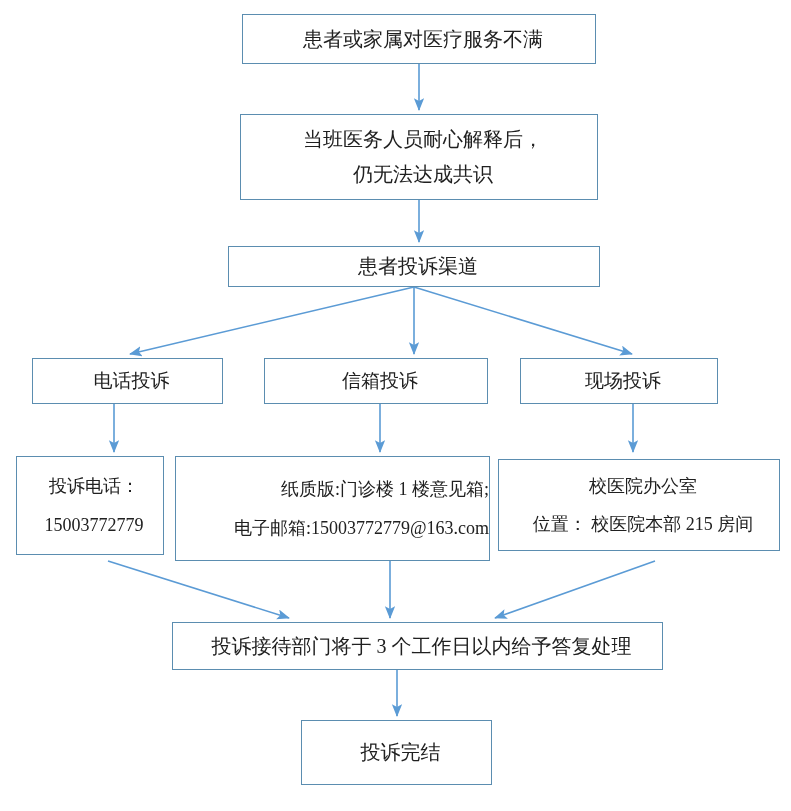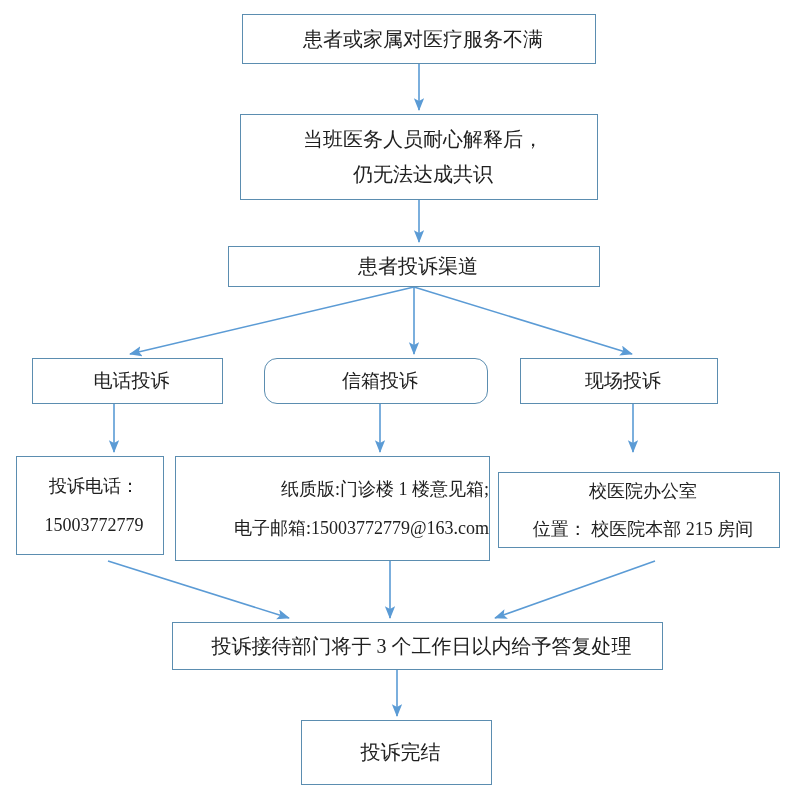--- a/index.html
+++ b/index.html
@@ -97,39 +97,39 @@
   </div>
 
   <div class="node" style="left:228px; top:246px; width:372px; height:41px;">
     <span class="line t20">患者投诉渠道</span>
   </div>
 
   <div class="node" style="left:32px; top:358px; width:191px; height:46px;justify-content:center;">
     <span class="line t19">电话投诉</span>
   </div>
 
-  <div class="node" style="left:264px; top:358px; width:224px; height:46px;border-radius:13px;">
+  <div class="node" style="left:264px; top:358px; width:224px; height:46px;">
     <span class="line t19">信箱投诉</span>
   </div>
 
   <div class="node" style="left:520px; top:358px; width:198px; height:46px;">
     <span class="line t19">现场投诉</span>
   </div>
 
   <div class="node" style="left:16px; top:456px; width:148px; height:99px;">
     <span class="line t18">投诉电话：</span>
     <span class="line t18" style="margin-top:14px;">15003772779</span>
   </div>
 
   <div class="node align-left" style="left:175px; top:456px; width:315px; height:105px;">
     <span class="line t18">纸质版:门诊楼 1 楼意见箱;</span>
     <span class="line t18" style="margin-top:14px;">电子邮箱:15003772779@163.com</span>
   </div>
 
-  <div class="node" style="left:498px; top:472px; width:282px; height:76px;">
+  <div class="node" style="left:498px; top:459px; width:282px; height:92px;">
     <span class="line t18">校医院办公室</span>
     <span class="line t18" style="margin-top:14px;">位置： 校医院本部 215 房间</span>
   </div>
 
   <div class="node" style="left:172px; top:622px; width:491px; height:48px;">
     <span class="line t20">投诉接待部门将于 3 个工作日以内给予答复处理</span>
   </div>
 
   <div class="node" style="left:301px; top:720px; width:191px; height:65px;">
     <span class="line t20">投诉完结</span>

